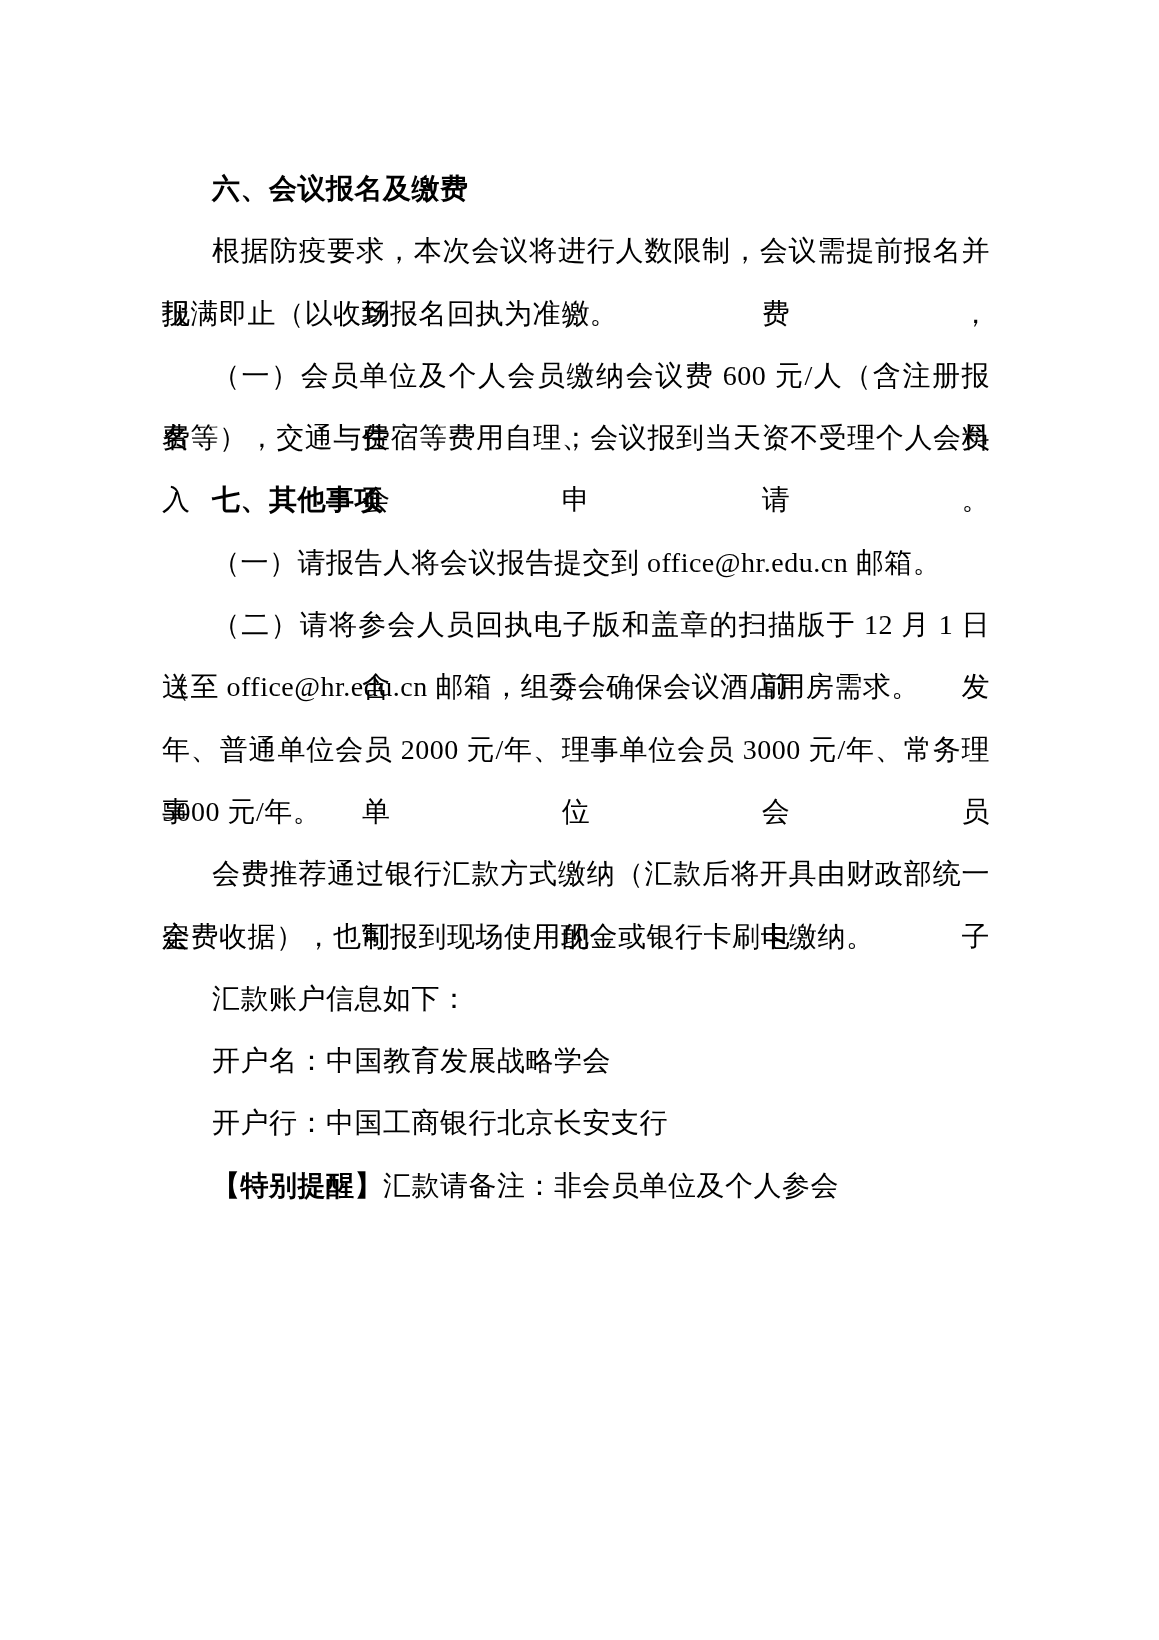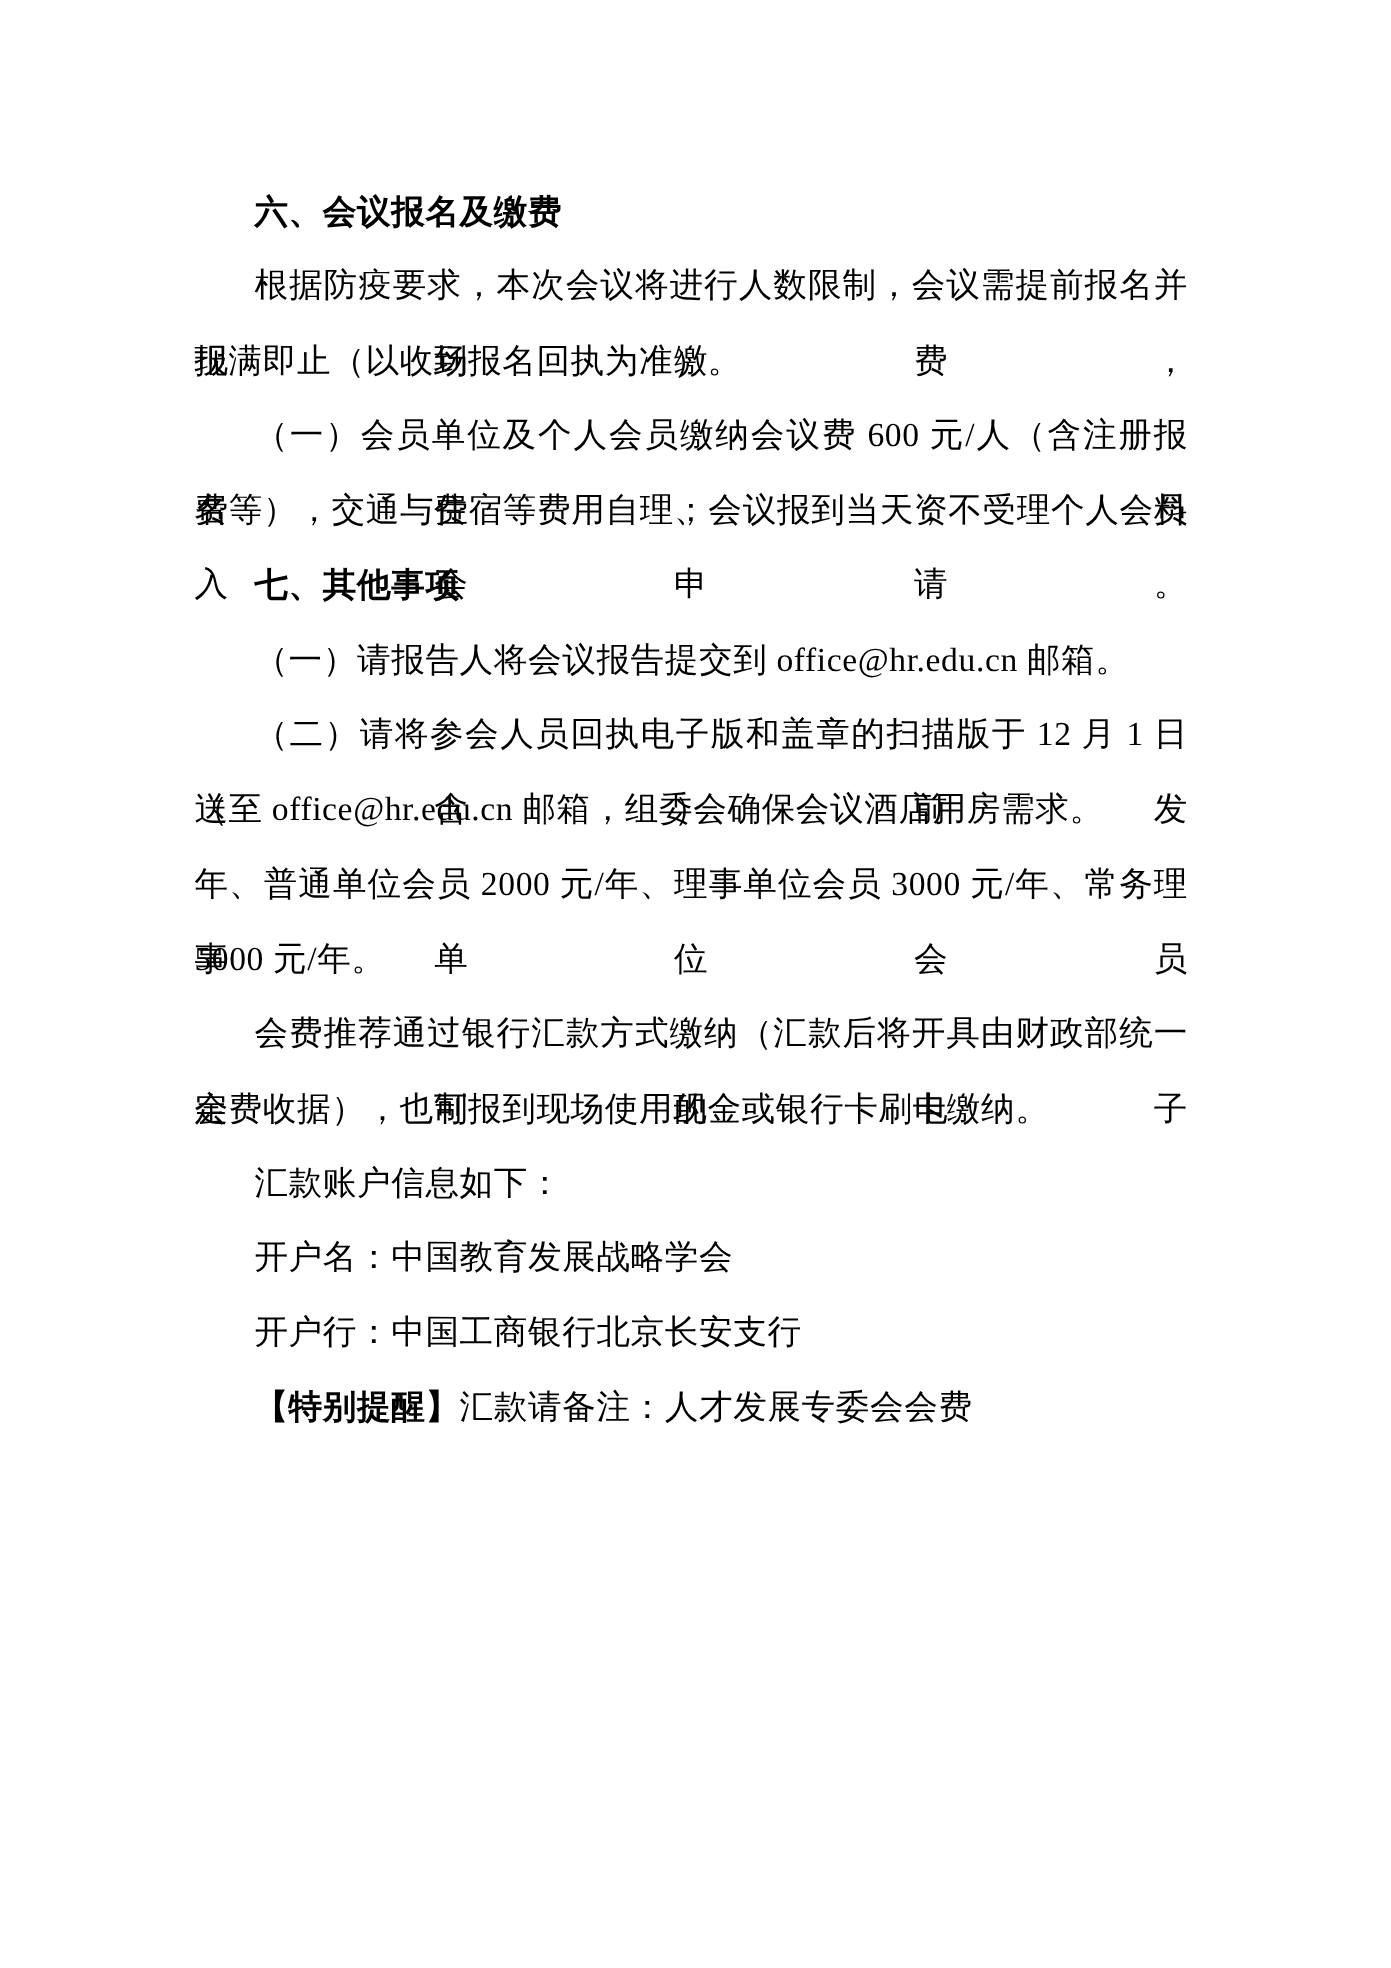--- a/index.html
+++ b/index.html
@@ -10,21 +10,21 @@
   body {
     width: 1159px;
     height: 1640px;
     position: relative;
     overflow: hidden;
     font-family: "Liberation Serif", "DejaVu Serif", serif;
     color: #000000;
   }
   .page {
     position: absolute;
-    left: 0; top: 0;
+    left: 0; top: 12px;
     width: 1159px;
     height: 1396px;
     background: #ffffff;
   }
   .doc {
     position: absolute;
     left: 162px;
     top: 146px;
     width: 828px;
   }
@@ -79,16 +79,16 @@
     <div class="line">5000 元/年。</div>
 
     <div class="line indent fill">会费推荐通过银行汇款方式缴纳（汇款后将开具由财政部统一定制的电子</div>
     <div class="line">会费收据），也可报到现场使用现金或银行卡刷卡缴纳。</div>
 
     <div class="line indent">汇款账户信息如下：</div>
 
     <div class="line indent">开户名：中国教育发展战略学会</div>
     <div class="line indent">开户行：中国工商银行北京长安支行</div>
 
-    <div class="line indent"><span class="bold-run">【特别提醒】</span><span>汇款请备注：人才发展专委会会费</span></div>
+    <div class="line indent"><span class="bold-run">【特别提醒】</span><span>汇款请备注：非会员单位及个人参会</span></div>
 
   </div>
 </div>
 
 </body></html>

